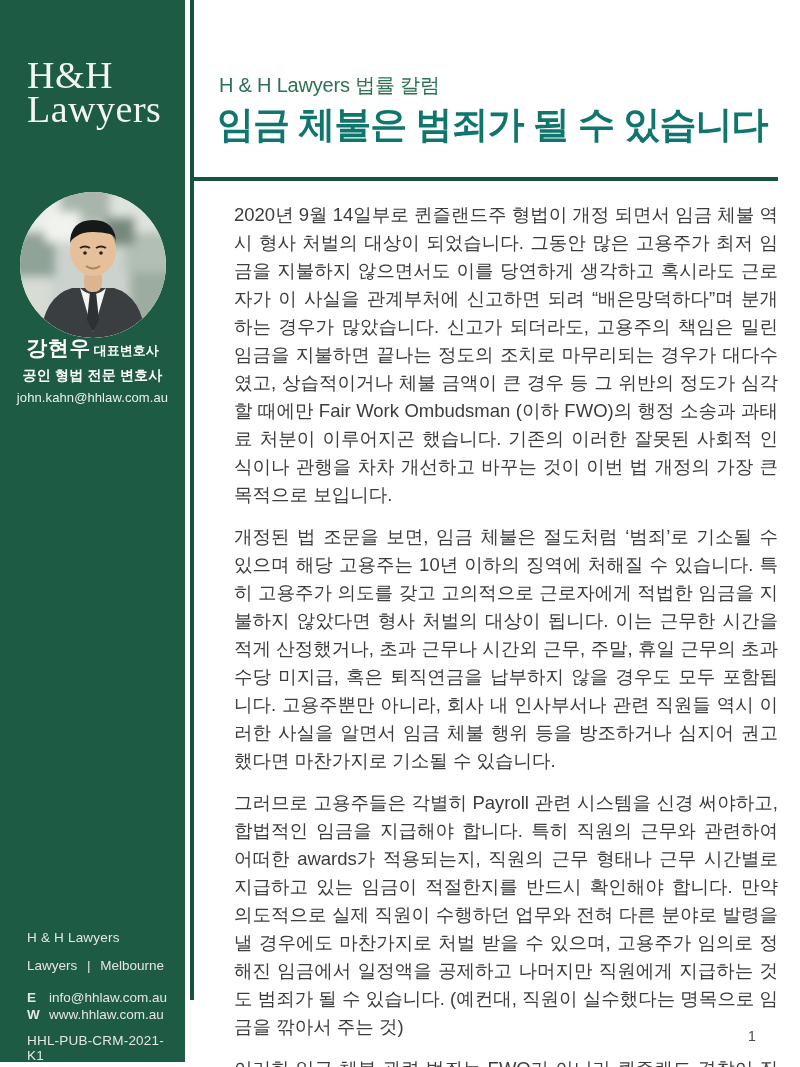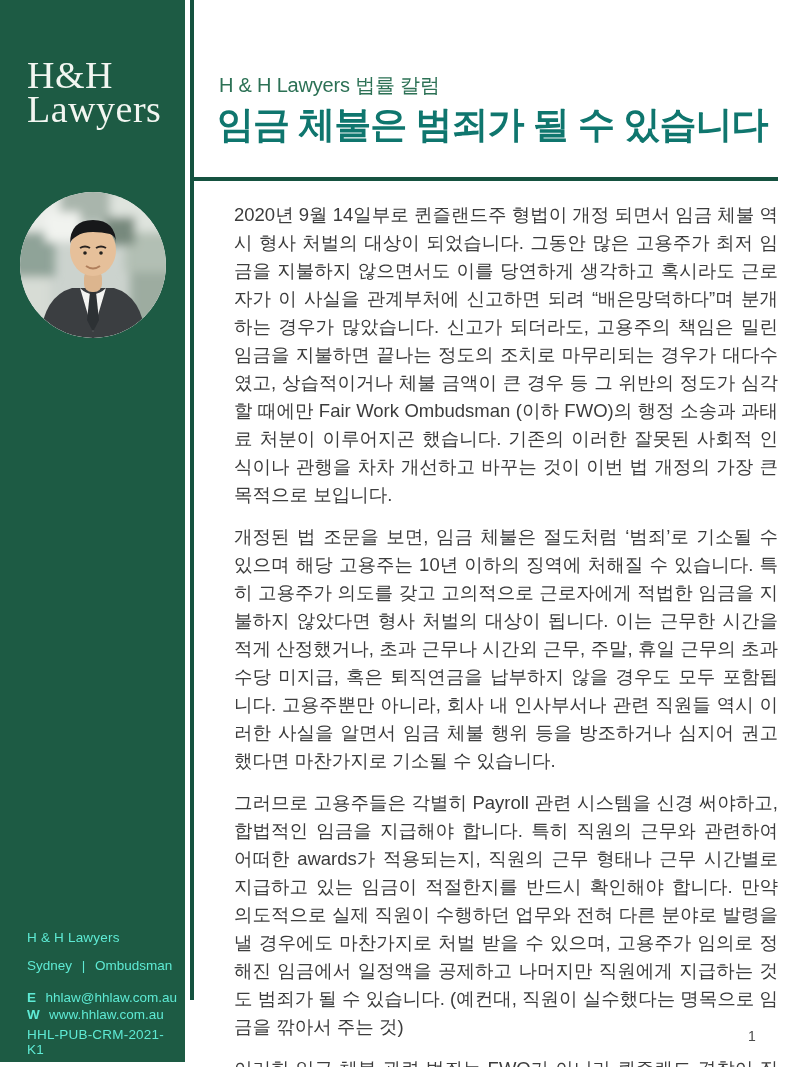--- a/index.html
+++ b/index.html
@@ -25,26 +25,26 @@
     overflow:hidden;background:#cfd4d0;
   }
   .photo-wrap svg{display:block;width:146px;height:146px;}
   .profile-text{position:absolute;left:0;top:336px;width:185px;text-align:center;color:#ffffff;}
   .profile-name-row{line-height:24px;}
   .profile-name{font-size:21px;font-weight:700;letter-spacing:.5px;}
   .profile-title{font-size:13px;font-weight:600;margin-left:3px;}
   .profile-credential{font-size:14px;font-weight:700;margin-top:4px;letter-spacing:.2px;}
   .profile-email{font-size:13px;margin-top:5px;color:#eaf1ec;letter-spacing:.1px;}
 
-  .side-footer{position:absolute;left:27px;top:930px;right:8px;color:#5eead4;font-size:13.5px;}
+  .side-footer{position:absolute;left:27px;top:930px;right:8px;color:#e5e5e5;font-size:13.5px;}
   .sf-firm{margin-bottom:13px;letter-spacing:.2px;}
   .sf-offices{margin-bottom:16px;word-spacing:6px;}
   .sf-contact{display:flex;line-height:17px;}
   .sf-contact .lbl{font-weight:700;width:22px;}
-  .sf-code{margin-top:4px;letter-spacing:.2px;}
+  .sf-code{margin-top:10px;letter-spacing:.2px;}
 
   
   .v-rule{position:absolute;left:190px;top:0;width:4px;height:1000px;background:var(--rule-green,#155240);}
   .h-rule{position:absolute;left:190px;top:177px;width:588px;height:4px;background:var(--rule-green,#155240);}
 
   
   .kicker{
     position:absolute;left:219px;top:72px;
     color:var(--kicker-green,#2c7155);font-size:20px;font-weight:400;letter-spacing:-.2px;
   }
@@ -105,27 +105,34 @@
           <path d="M50 52 Q50 28 73 28 Q96 28 96 52 Q96 44 90 42 Q82 40 73 40 Q62 40 57 44 Q51 47 50 52 Z" fill="#17181a"></path>
           <path d="M60 56 q5 -3 10 0" stroke="#2a2320" stroke-width="2" fill="none"></path>
           <path d="M76 56 q5 -3 10 0" stroke="#2a2320" stroke-width="2" fill="none"></path>
           <circle cx="65" cy="61" r="1.8" fill="#22201e"></circle>
           <circle cx="81" cy="61" r="1.8" fill="#22201e"></circle>
           <path d="M66 74 q7 5 14 0" stroke="#b07f5c" stroke-width="2" fill="none"></path>
         </g>
       </svg>
     </div>
 
+    <div class="profile-text">
+      <div class="profile-name-row">
+        <span class="profile-name">강현우</span><span class="profile-title">대표변호사</span>
+      </div>
+      <div class="profile-credential">공인 형법 전문 변호사</div>
+      <div class="profile-email">john.kahn@hhlaw.com.au</div>
+    </div>
 
     <div class="side-footer">
       <div class="sf-firm">H &amp; H Lawyers</div>
-      <div class="sf-offices">Sydney | Ombudsman</div>
+      <div class="sf-offices">Lawyers | Melbourne</div>
       <div class="sf-contact">
         <span class="lbl">E</span>
-        <span>hhlaw@hhlaw.com.au</span>
+        <span>info@hhlaw.com.au</span>
       </div>
       <div class="sf-contact">
         <span class="lbl">W</span>
         <span>www.hhlaw.com.au</span>
       </div>
       <div class="sf-code">HHL-PUB-CRM-2021-K1</div>
     </div>
   </aside>
 
   <div class="v-rule"></div>

